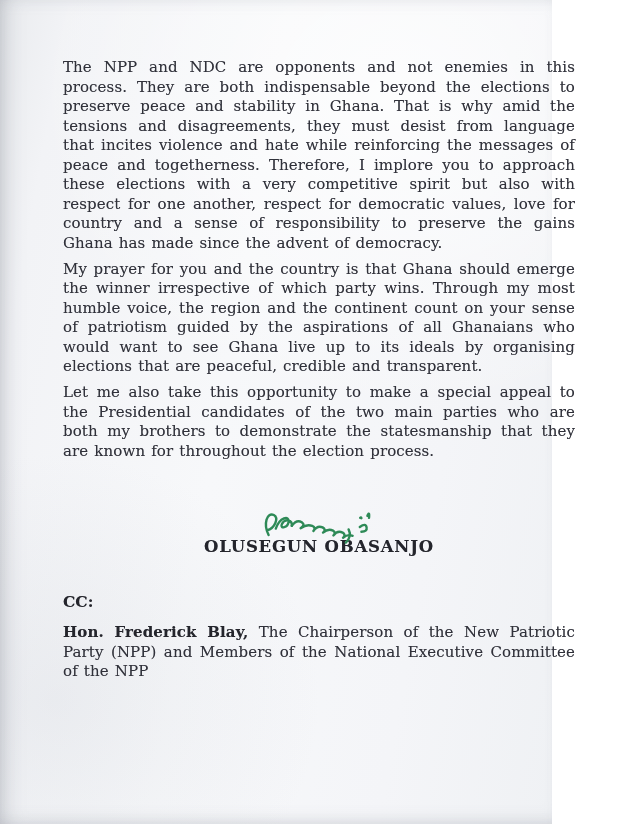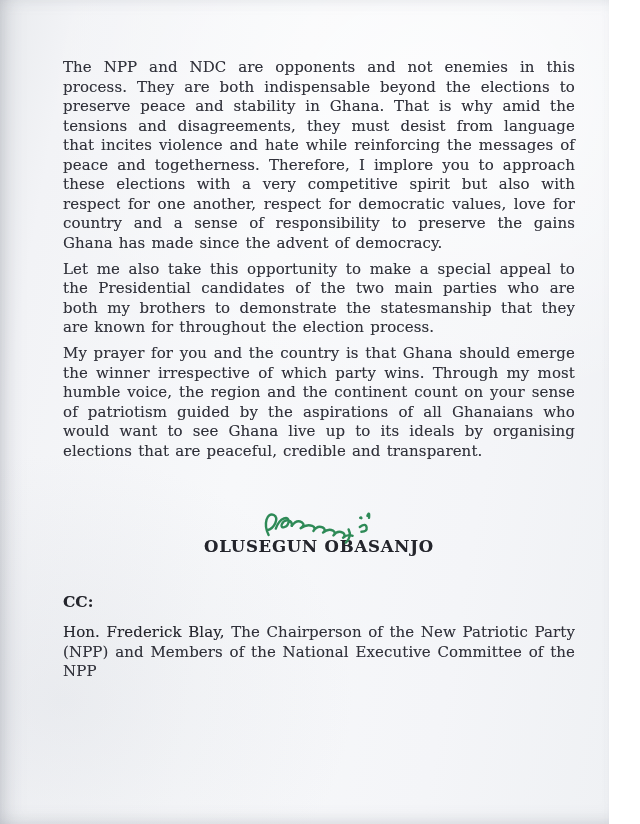--- a/index.html
+++ b/index.html
@@ -3,21 +3,21 @@
 <meta charset="utf-8">
 <style>
   * { margin: 0; padding: 0; box-sizing: border-box; }
   html, body { width: 640px; height: 824px; }
   body {
     font-family: "DejaVu Serif", "Liberation Serif", serif;
     overflow: hidden;
   }
   .paper {
     position: relative;
-    width: 609px;
+    width: 552px;
     height: 824px;
     background:
       radial-gradient(120% 70% at 72% 12%, rgba(255,255,255,0.75), rgba(255,255,255,0) 55%),
       radial-gradient(80% 50% at 10% 85%, rgba(205,209,216,0.28), rgba(205,209,216,0) 60%),
       linear-gradient(100deg, #e9ebee 0%, #f2f3f6 10%, #f7f8fa 42%, #f4f5f8 75%, #eff1f4 100%);
     box-shadow:
       inset 16px 0 22px -14px rgba(115,120,132,0.38),
       inset 0 -12px 20px -14px rgba(115,120,132,0.30),
       inset 0 10px 18px -14px rgba(160,165,175,0.25);
   }
@@ -73,31 +73,31 @@
     margin-top: 11px;
     font-size: 15px;
     line-height: 19.5px;
     color: #30313a;
     text-align: justify;
     text-justify: inter-word;
     letter-spacing: 0.1px;
     word-spacing: 1.2px;
     text-shadow: 0 0 0.5px rgba(48,49,58,0.38);
   }
-  .cc-entry .cc-name { font-weight: normal; color: #24252c; }
+  .cc-entry .cc-name { font-weight: bold; color: #24252c; }
 </style>
 </head>
 <body>
 
 <div class="paper">
   <div class="content">
 
     <p class="body-para">The NPP and NDC are opponents and not enemies in this process. They are both indispensable beyond the elections to preserve peace and stability in Ghana. That is why amid the tensions and disagreements, they must desist from language that incites violence and hate while reinforcing the messages of peace and togetherness. Therefore, I implore you to approach these elections with a very competitive spirit but also with respect for one another, respect for democratic values, love for country and a sense of responsibility to preserve the gains Ghana has made since the advent of democracy.</p>
+    <p class="body-para">My prayer for you and the country is that Ghana should emerge the winner irrespective of which party wins. Through my most humble voice, the region and the continent count on your sense of patriotism guided by the aspirations of all Ghanaians who would want to see Ghana live up to its ideals by organising elections that are peaceful, credible and transparent.</p>
     <p class="body-para">Let me also take this opportunity to make a special appeal to the Presidential candidates of the two main parties who are both my brothers to demonstrate the statesmanship that they are known for throughout the election process.</p>
-    <p class="body-para">My prayer for you and the country is that Ghana should emerge the winner irrespective of which party wins. Through my most humble voice, the region and the continent count on your sense of patriotism guided by the aspirations of all Ghanaians who would want to see Ghana live up to its ideals by organising elections that are peaceful, credible and transparent.</p>
 
     <div class="sig-block">
       <svg class="sig-ink" viewBox="0 0 320 105" xmlns="http://www.w3.org/2000/svg" aria-hidden="true">
         <g fill="none" stroke="#2e8a57" stroke-width="6" stroke-linecap="round" stroke-linejoin="round">
           <path d="M34,70 C20,42 30,12 47,20 C60,27 50,54 30,58"></path>
           <path d="M52,54 C62,26 86,20 84,37 C82,52 62,56 67,43 C74,28 94,32 92,47"></path>
           <path d="M92,47 q12,-17 25,-9 q10,7 -3,15 q15,-11 29,-6 q10,4 3,13 q10,-15 23,-9 q10,6 1,13 q13,-11 25,-5 q8,5 1,12 q10,-13 23,-7 q9,6 1,13 q12,-10 24,-5"></path>
           <path d="M234,56 q9,18 -7,33"></path>
           <path d="M262,50 q15,-11 17,1 q2,11 -13,11"></path>
           <path d="M281,22 q6,-13 4,5"></path>

